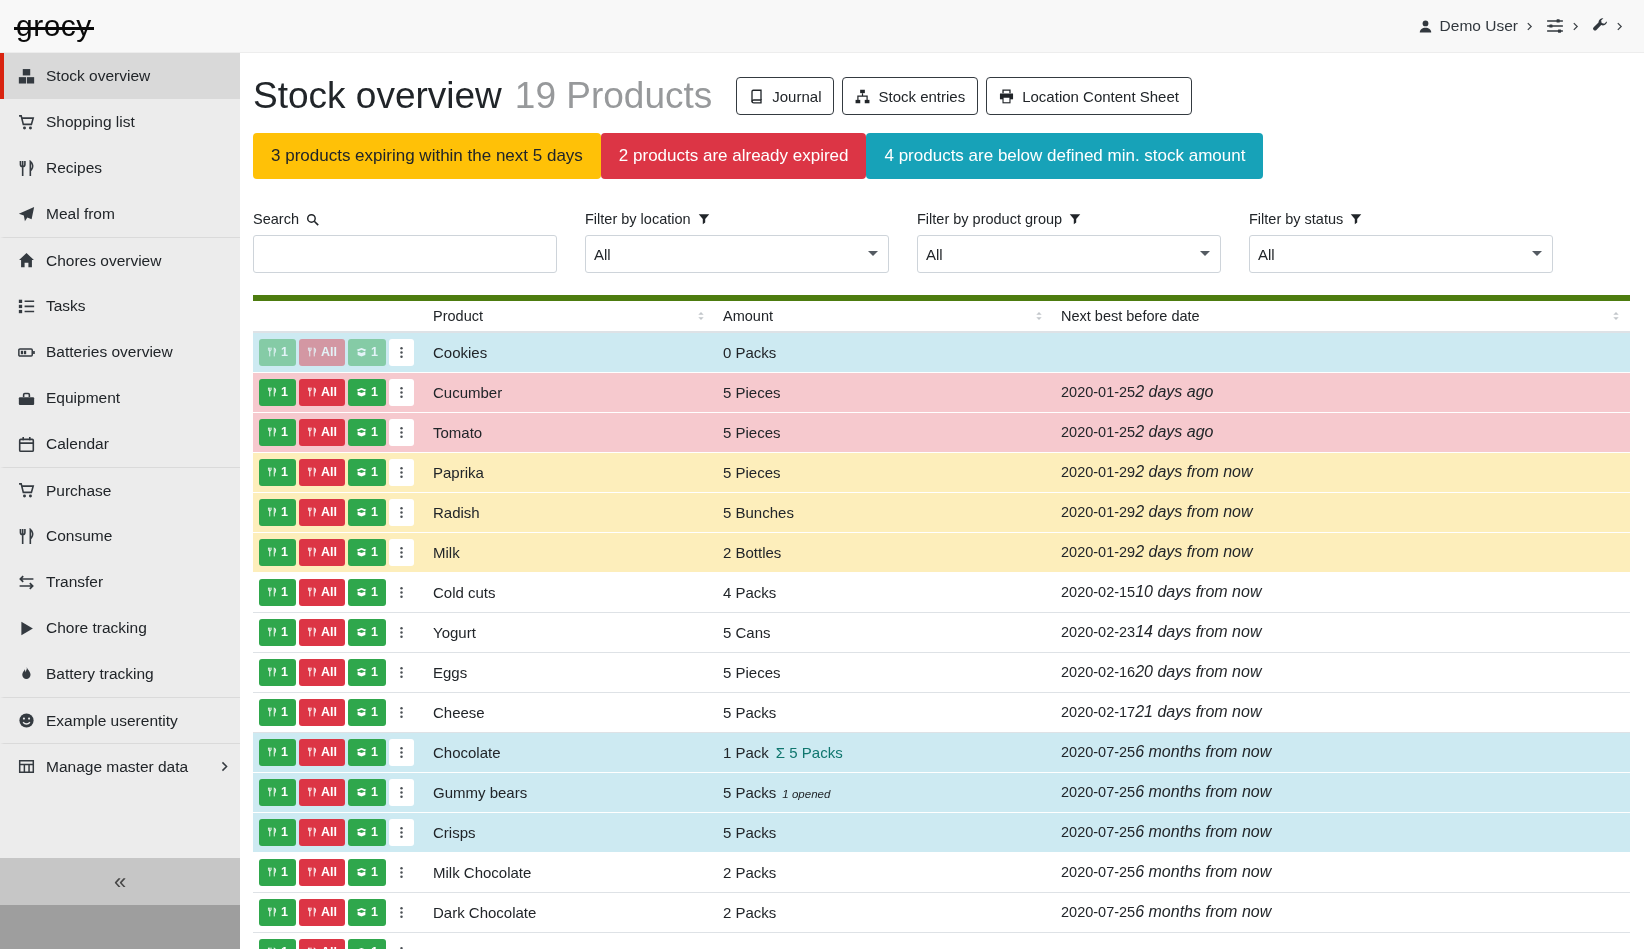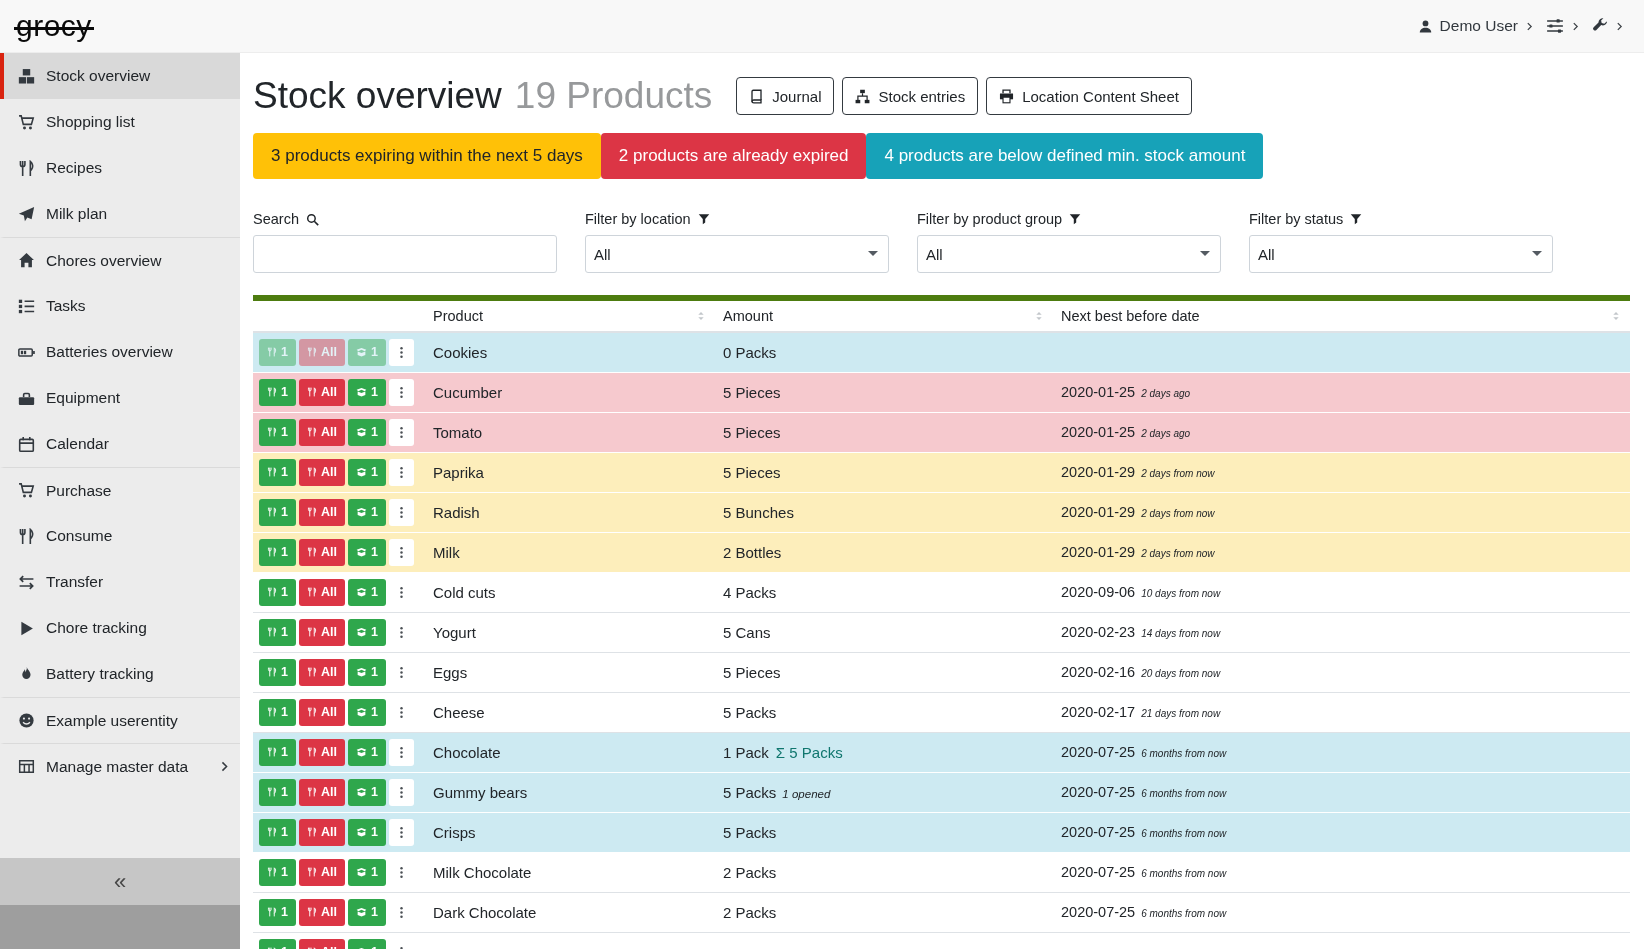--- a/index.html
+++ b/index.html
@@ -59,21 +59,21 @@
   .td-product{font-size:15px;padding:0 8px;cursor:pointer}
   .td-amount{font-size:15px;padding:0 8px}
   .td-date{font-size:14.5px;padding:0 8px}
   .act{display:inline-flex;align-items:center;gap:4px;height:27px;padding:0 8px;border:none;border-radius:3px;color:#fff;font-size:12.5px;font-weight:bold;cursor:pointer;margin-right:3px;vertical-align:middle;font-family:inherit}
   .act.green{background:var(--green)}
   .act.red{background:var(--red)}
   .act.more{background:#fff;color:#4a4f54;padding:0 6px}
   .act.disabled{opacity:.45}
   .sum{color:#0f766e;margin-left:7px}
   .anote{font-style:italic;font-size:11.5px;margin-left:6px}
-  .dnote{font-style:italic;font-size:10px;margin-left:6px}
+  .dnote{font-style:italic;font-size:16px;}
 </style>
 </head>
 <body>
 
 <div class="topbar">
   <div class="logo">grocy</div>
   <div class="topbar-right">
     <div class="top-menu">
       <span style="display: inline-flex;">
           <svg class="ic" width="15" height="15" viewBox="0 0 16 16" fill="currentColor">
@@ -141,21 +141,21 @@
           <svg class="ic" width="17" height="17" viewBox="0 0 16 16" fill="currentColor">
             <path fill="none" stroke="currentColor" stroke-width="1.5" d="M4.4 1v14M2.3 1v3.2a2.1 2.1 0 0 0 4.2 0V1"></path>
             <path fill="none" stroke="currentColor" stroke-width="1.5" d="M11.6 15V1.3c2.4 1.8 2.9 5.3 1.1 7.7l-1.1 1.3"></path>
           </svg>
           <span>Recipes</span>
         </div>
         <div class="side-item">
           <svg class="ic" width="17" height="17" viewBox="0 0 16 16" fill="currentColor">
             <path d="M15.2 1L.8 7.3l4.7 1.6 1 5.4 2.3-3.5 4 1.6z"></path>
           </svg>
-          <span>Milk plan</span>
+          <span>Meal from</span>
         </div>
         <div class="side-item div-top">
           <svg class="ic" width="17" height="17" viewBox="0 0 16 16" fill="currentColor">
             <path d="M8 1L15 7.5h-1.9v6.9H9.8V10H6.2v4.4H2.9V7.5H1z"></path>
           </svg>
           <span>Chores overview</span>
         </div>
         <div class="side-item">
           <svg class="ic" width="17" height="17" viewBox="0 0 16 16" fill="currentColor">
             <rect x="0.8" y="1.6" width="3.1" height="3.1"></rect>
@@ -568,21 +568,21 @@
                 <span>1</span>
               </button><button class="act more">
                 <svg class="ic" width="13" height="13" viewBox="0 0 16 16" fill="currentColor">
                   <circle cx="8" cy="2.7" r="1.5"></circle>
                   <circle cx="8" cy="8" r="1.5"></circle>
                   <circle cx="8" cy="13.3" r="1.5"></circle>
                 </svg>
               </button></td>
             <td class="td-product">Cold cuts</td>
             <td class="td-amount"><span>4 Packs</span></td>
-            <td class="td-date"><span>2020-09-06</span><span class="dnote">10 days from now</span></td>
+            <td class="td-date"><span>2020-02-15</span><span class="dnote">10 days from now</span></td>
           </tr>
           <tr class="prow" style="background: rgb(255, 255, 255);">
             <td class="td-actions"><button class="act green">
                 <svg class="ic" width="10" height="10" viewBox="0 0 16 16" fill="currentColor">
                   <path fill="none" stroke="currentColor" stroke-width="1.5" d="M4.4 1v14M2.3 1v3.2a2.1 2.1 0 0 0 4.2 0V1"></path>
                   <path fill="none" stroke="currentColor" stroke-width="1.5" d="M11.6 15V1.3c2.4 1.8 2.9 5.3 1.1 7.7l-1.1 1.3"></path>
                 </svg>
                 <span>1</span>
               </button><button class="act red">
                 <svg class="ic" width="10" height="10" viewBox="0 0 16 16" fill="currentColor">

